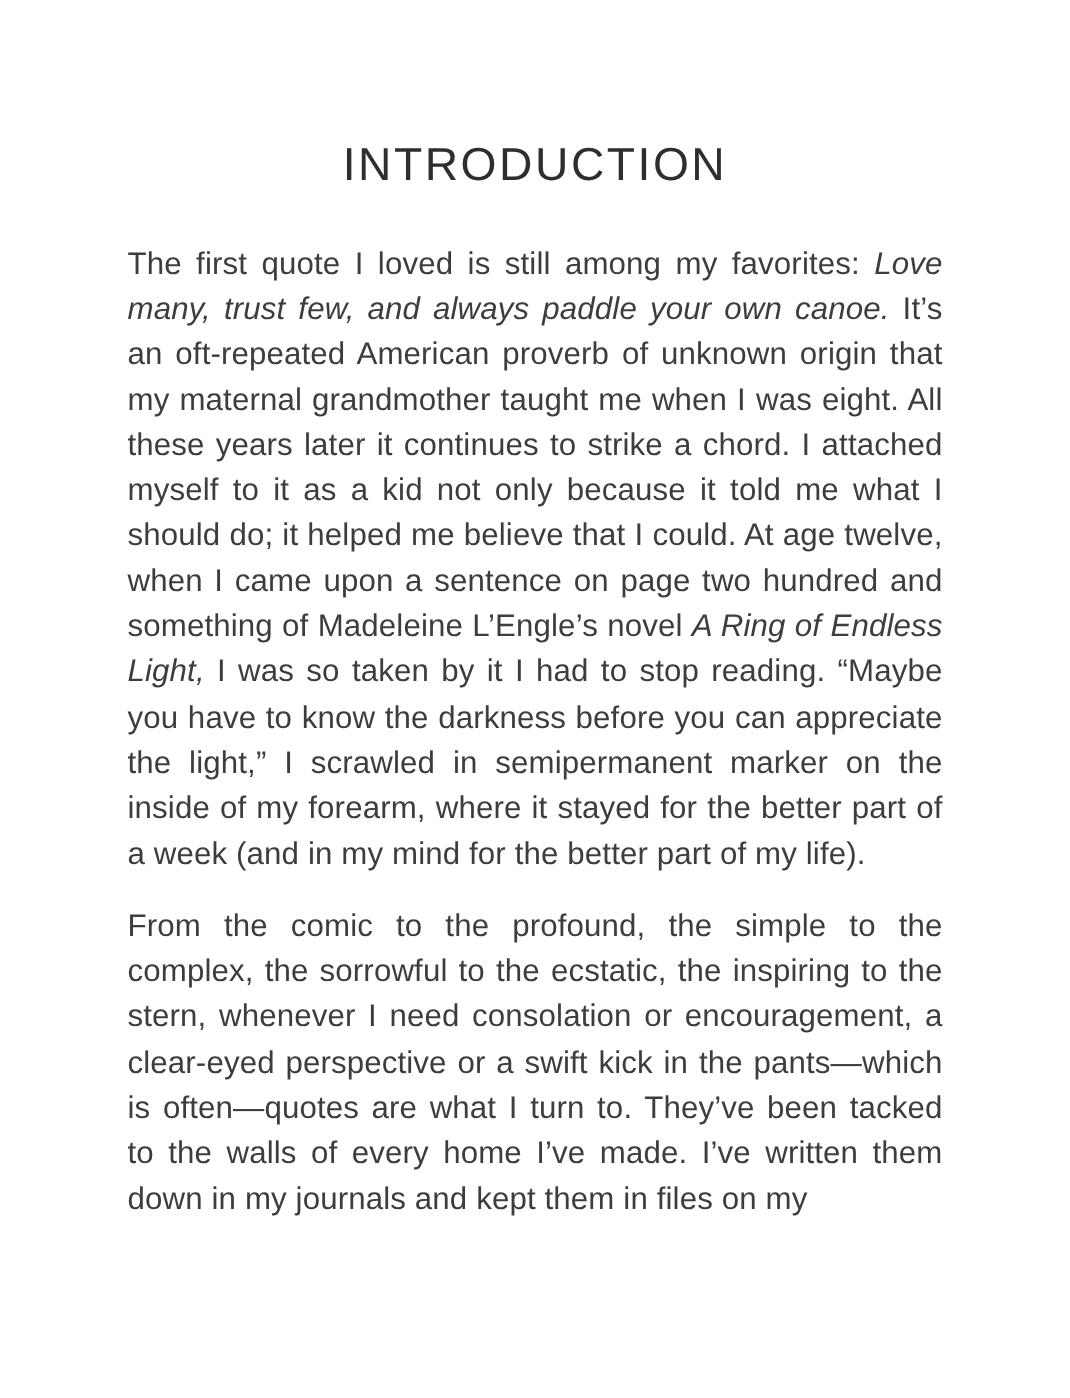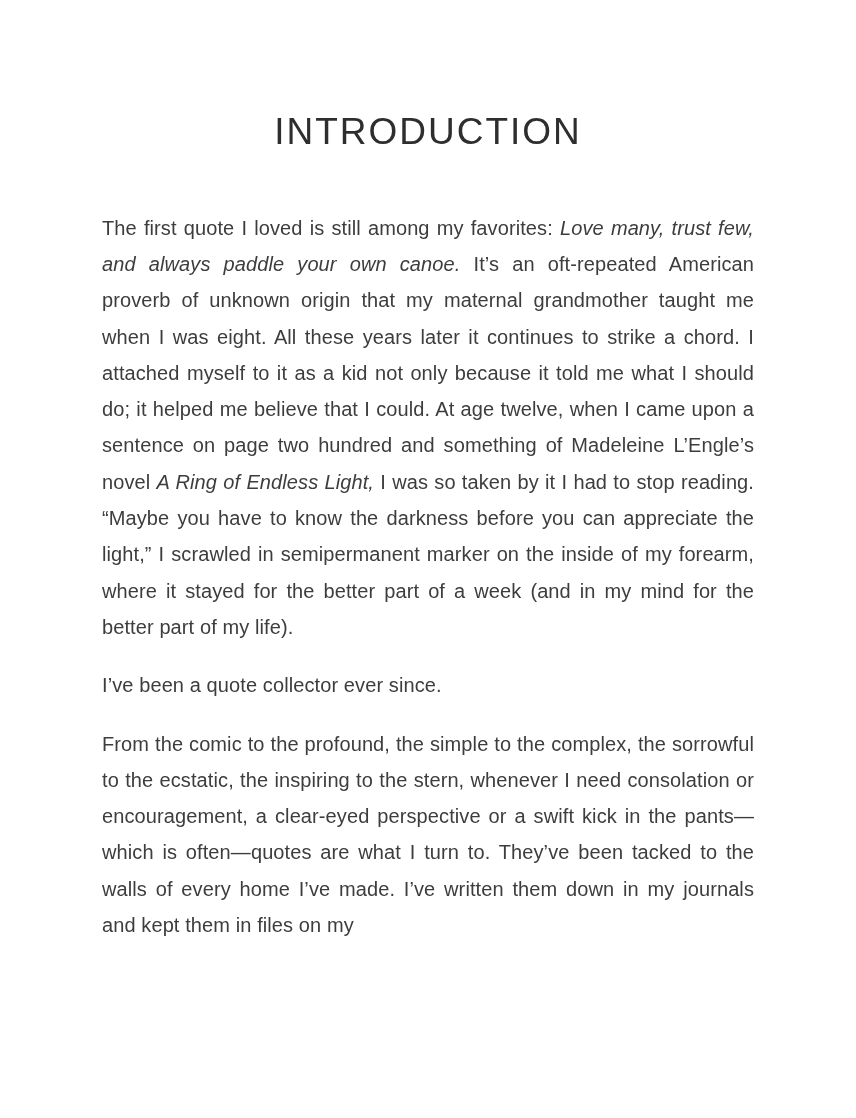--- a/index.html
+++ b/index.html
@@ -24,22 +24,22 @@
     padding-top: 112px;
     text-align: center;
     font-size: 37px;
     font-weight: 300;
     letter-spacing: 2px;
     line-height: 1.1;
     color: #2e2e2e;
   }
   .body-text {
     width: 652px;
-    margin: 57px auto 0 auto;
-    font-size: 20px;
+    margin: 40px auto 0 auto;
+    font-size: 25px;
     font-weight: 300;
     line-height: 36.3px;
     color: #3d3d3d;
     text-align: justify;
     letter-spacing: 0.1px;
   }
   .body-text p {
     margin: 0 0 22px 0;
     hyphens: none;
   }
@@ -47,16 +47,15 @@
     font-style: italic;
   }
 </style>
 </head>
 <body>
 
 <div class="page">
   <h1 class="chapter-title">INTRODUCTION</h1>
   <div class="body-text">
       <p><span>The first quote I loved is still among my favorites: </span><em>Love many, trust few, and always paddle your own canoe.</em><span> It’s an oft-repeated American proverb of unknown origin that my maternal grandmother taught me when I was eight. All these years later it continues to strike a chord. I attached myself to it as a kid not only because it told me what I should do; it helped me believe that I could. At age twelve, when I came upon a sentence on page two hundred and something of Madeleine L’Engle’s novel </span><em>A Ring of Endless Light,</em><span> I was so taken by it I had to stop reading. “Maybe you have to know the darkness before you can appreciate the light,” I scrawled in semipermanent marker on the inside of my forearm, where it stayed for the better part of a week (and in my mind for the better part of my life).</span></p>
-      <p><span>I’ve been a quote collector ever since.</span></p>
       <p><span>From the comic to the profound, the simple to the complex, the sorrowful to the ecstatic, the inspiring to the stern, whenever I need consolation or encouragement, a clear-eyed perspective or a swift kick in the pants—which is often—quotes are what I turn to. They’ve been tacked to the walls of every home I’ve made. I’ve written them down in my journals and kept them in files on my</span></p>
     </div>
 </div>
 
 </body></html>

